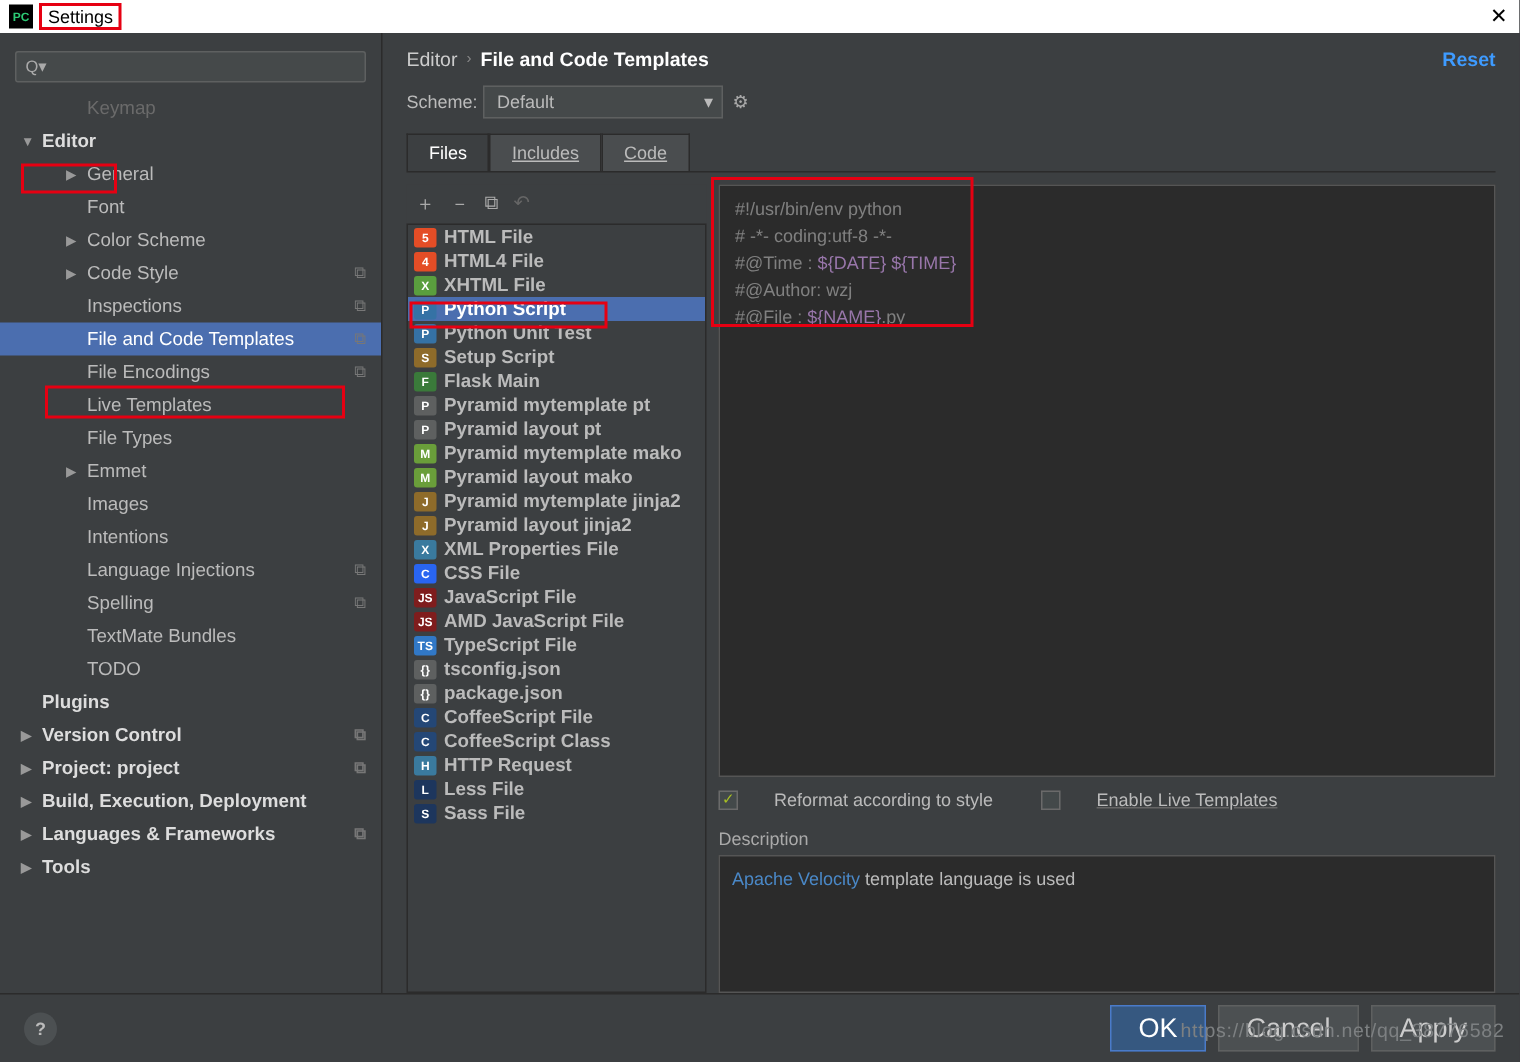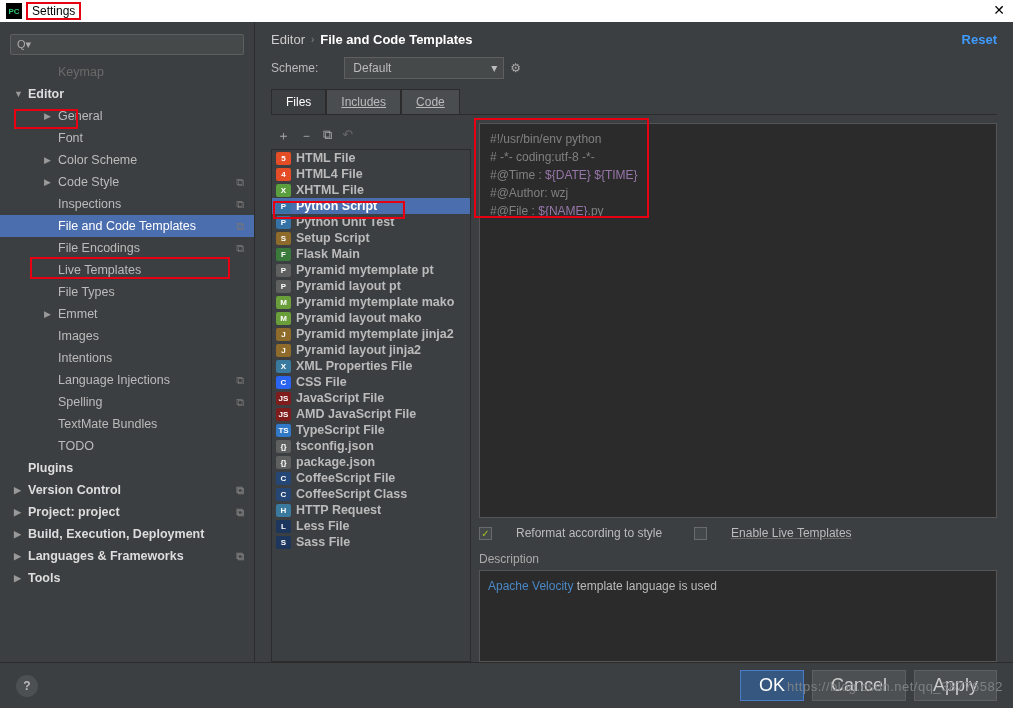--- a/index.html
+++ b/index.html
@@ -28,21 +28,21 @@
 .tree-item.selected { background: #4b6eaf; color: #fff; }
 .editor-redbox { position:absolute; border:2px solid #e60012; left:14px; top:87px; width:64px; height:20px; pointer-events:none; }
 .fct-redbox { position:absolute; border:2px solid #e60012; left:30px; top:235px; width:200px; height:22px; pointer-events:none; }
 
 .main { flex: 1; display: flex; flex-direction: column; background: #3c3f41; }
 .breadcrumb-row { display: flex; align-items: center; padding: 10px 16px 6px 16px; }
 .breadcrumb-row .crumb { color: #ccc; font-size: 13px; }
 .breadcrumb-row .sep { margin: 0 6px; color: #888; font-size: 10px; }
 .breadcrumb-row .reset { margin-left: auto; color: #3e9bff; font-weight: bold; cursor: pointer; font-size: 13px; }
 .scheme-row { display: flex; align-items: center; padding: 4px 16px 10px 16px; }
-.scheme-row .lbl { margin-right: 26px; }
+.scheme-row .lbl { margin-right: 4px; }
 .scheme-select { background: #45494a; border: 1px solid #5e6060; padding: 3px 22px 3px 8px; min-width: 160px; position: relative; }
 .scheme-select::after { content: "▾"; position: absolute; right: 6px; }
 .gear { margin-left: 6px; color: #aaa; }
 
 .tabs-row { display: flex; border-bottom: 1px solid #2b2b2b; margin: 0 16px; }
 .tab { padding: 5px 14px; background: #515658; border: 1px solid #2b2b2b; border-bottom: none; margin-right: 0; cursor: pointer; }
 .tab.active { background: #3c3f41; border-top: 1px solid #2b2b2b; color: #fff; }
 .tab:not(.active) { background: #4a4d4f; text-decoration: underline; }
 
 .content-row { display: flex; flex: 1; margin: 8px 16px 0 16px; gap: 8px; min-height: 0; }

